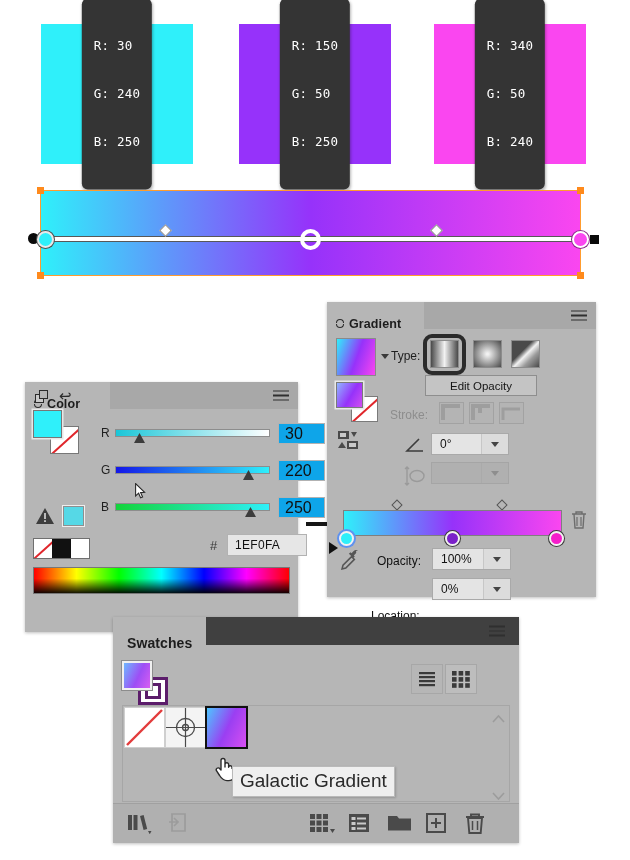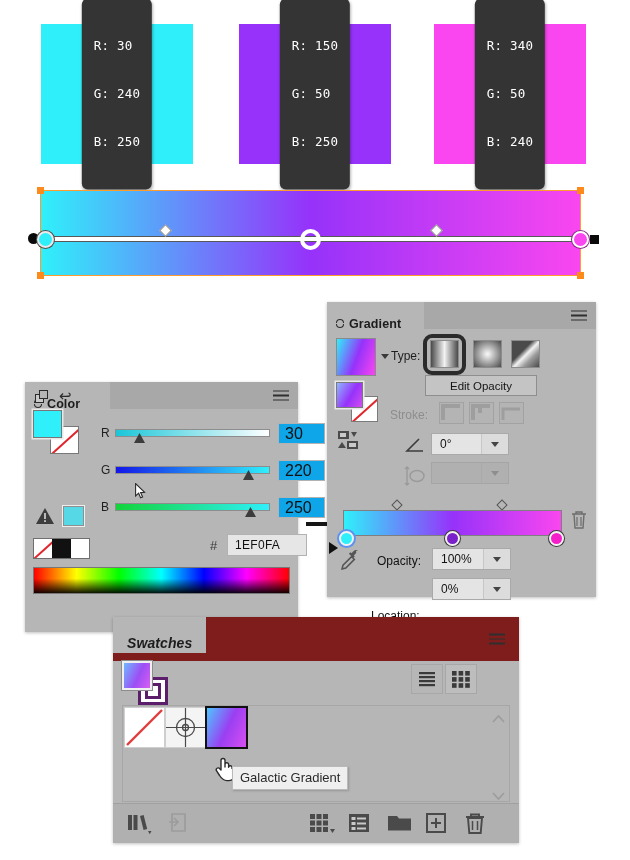--- a/index.html
+++ b/index.html
@@ -117,35 +117,35 @@
   .grad-strip{position:absolute;left:16px;top:208px;width:219px;height:26px;border:1px solid #7f7f7f;box-sizing:border-box;}
   .gs-stop{position:absolute;width:15px;height:15px;border-radius:50%;box-sizing:border-box;}
   .gs-mid{position:absolute;width:8px;height:8px;border:1px solid #555;background:#b6b6b6;transform:rotate(45deg);box-sizing:border-box;}
   .trash{position:absolute;left:243px;top:208px;width:18px;height:20px;}
   .eyedropper{position:absolute;left:12px;top:246px;width:22px;height:24px;}
   .lblr{position:absolute;font-size:12px;color:#111;}
   .sel-arrow-left{position:absolute;left:2px;top:240px;width:0;height:0;border-top:6px solid transparent;border-bottom:6px solid transparent;border-left:9px solid #111;}
 
   
   #panel-swatches{left:113px;top:617px;width:406px;height:226px;}
-  #panel-swatches .panel-header{height:44px;background:#7f1d1d;font-style:italic;}
+  #panel-swatches .panel-header{height:28px;background:#404040;}
   #panel-swatches .panel-tab{width:93px;height:36px;padding-left:14px;}
   #panel-swatches .panel-tab .tab-title{font-size:14px;}
   .sw-fs{position:absolute;left:9px;top:44px;width:46px;height:44px;}
   .sw-fs .a{position:absolute;left:0;top:0;width:30px;height:29px;border:2px solid #f0f0f0;box-sizing:border-box;box-shadow:0 0 0 1px #8c8c8c;}
   .sw-fs .b{position:absolute;left:16px;top:16px;width:30px;height:28px;box-sizing:border-box;border:3px solid #5c1d6b;background:#ffffff;}
   .sw-fs .b:after{content:"";position:absolute;left:4px;top:3px;right:4px;bottom:3px;border:3px solid #5c1d6b;}
   .view-toggle{position:absolute;top:47px;width:32px;height:30px;border:1px solid #a7a7a7;box-sizing:border-box;display:flex;align-items:center;justify-content:center;}
   .view-toggle.sel{background:#bdbdbd;}
   .sw-area{position:absolute;left:9px;top:88px;width:388px;height:97px;background:#b6b6b6;border:1px solid #a6a6a6;box-sizing:border-box;}
   .sw-cell{position:absolute;top:1px;width:41px;height:41px;background:#ffffff;border:1px solid #cfcfcf;box-sizing:border-box;}
   .sw-sel-outline{position:absolute;box-sizing:border-box;border:2px solid #111;}
   .scroll-up,.scroll-dn{position:absolute;right:4px;width:13px;height:10px;}
   .tooltip{position:absolute;background:#efefef;border:1px solid #b9b9b9;box-sizing:border-box;
-     font-size:13px;color:#2a2a2a;padding:3px 7px 4px 7px;box-shadow:1px 1px 2px rgba(0,0,0,.18);}
+     font-size:19px;color:#2a2a2a;padding:3px 7px 4px 7px;box-shadow:1px 1px 2px rgba(0,0,0,.18);}
   .hand-cursor{position:absolute;width:22px;height:26px;}
   .sw-footer{position:absolute;left:0;bottom:0;width:100%;height:40px;background:#b0b0b0;border-top:1px solid #a0a0a0;box-sizing:border-box;}
   .foot-icon{position:absolute;top:8px;}
 </style>
 </head>
 <body>
 
 <div class="color-square" style="left:41px;background:#2ff0fa;">
   <div class="rgb-chip">
     <div>R: 30</div>

